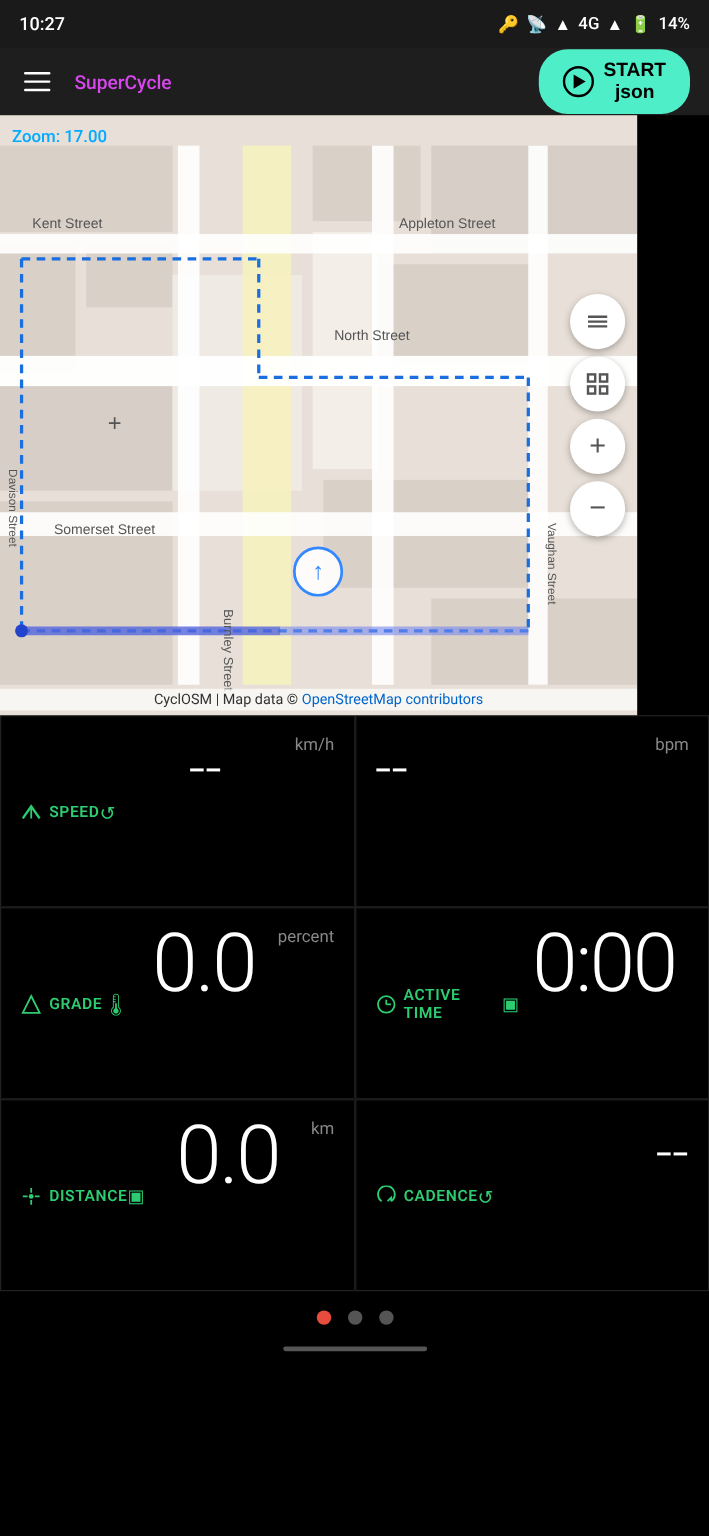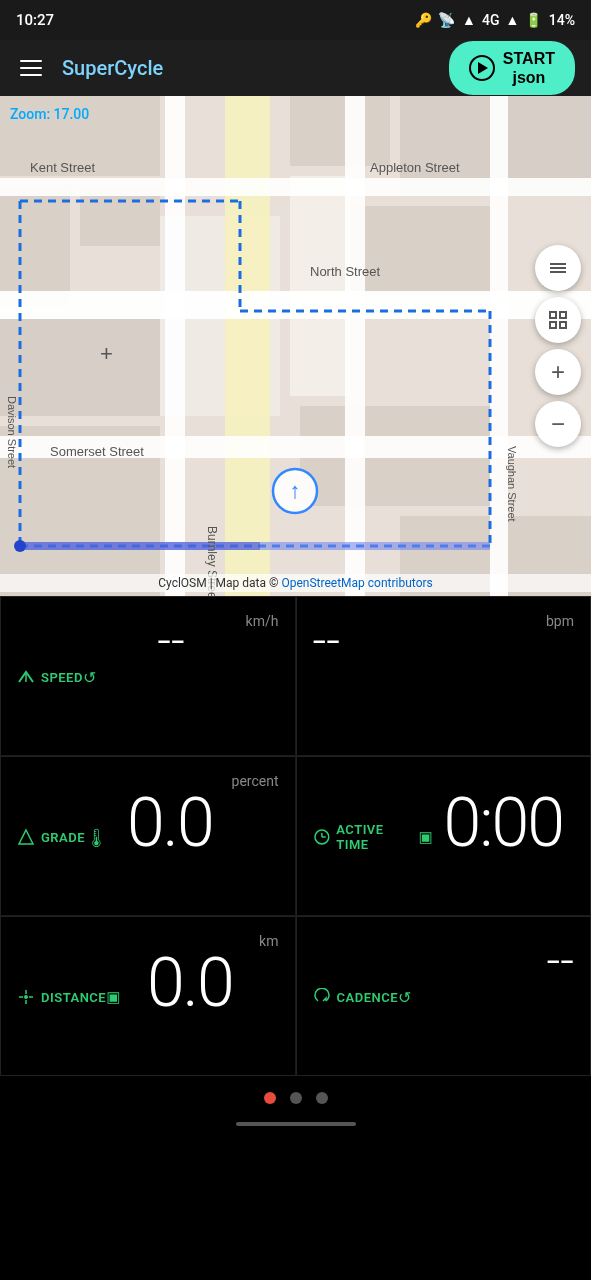--- a/index.html
+++ b/index.html
@@ -35,22 +35,22 @@
     
     .app-bar {
       background: #1e1e1e;
       display: flex;
       align-items: center;
       padding: 0 16px;
       height: 56px;
       gap: 16px;
     }
     .app-bar-title {
-      color: #7dd3fc;
-      font-size: 20px;
+      color: #d946ef;
+      font-size: 16px;
       font-weight: 500;
       flex: 1;
     }
     .start-button {
       background: #4EEEC8;
       border: none;
       border-radius: 24px;
       padding: 8px 20px;
       display: flex;
       align-items: center;
@@ -75,21 +75,21 @@
       height: 0;
       border-top: 6px solid transparent;
       border-bottom: 6px solid transparent;
       border-left: 10px solid #000;
       margin-left: 2px;
     }
 
     
     .map-container {
       position: relative;
-      width: 591px;
+      width: 531px;
       height: 500px;
       background: #e8e0d8;
       overflow: hidden;
     }
     .zoom-label {
       position: absolute;
       top: 10px;
       left: 10px;
       color: #00aaff;
       font-size: 14px;
@@ -181,21 +181,21 @@
     .metric-refresh-icon {
       color: #2ECC71;
       font-size: 16px;
       cursor: pointer;
     }
     .metric-value {
       color: #fff;
       font-size: 68px;
       font-weight: 300;
       line-height: 1;
-      margin: 20px 0 0 0;
+      margin: 0 0 0 0;
       letter-spacing: -2px;
     }
     .metric-value-dash {
       color: #fff;
       font-size: 48px;
       font-weight: 300;
       line-height: 1;
       margin: 8px 0 0 0;
     }
     .metric-unit {

